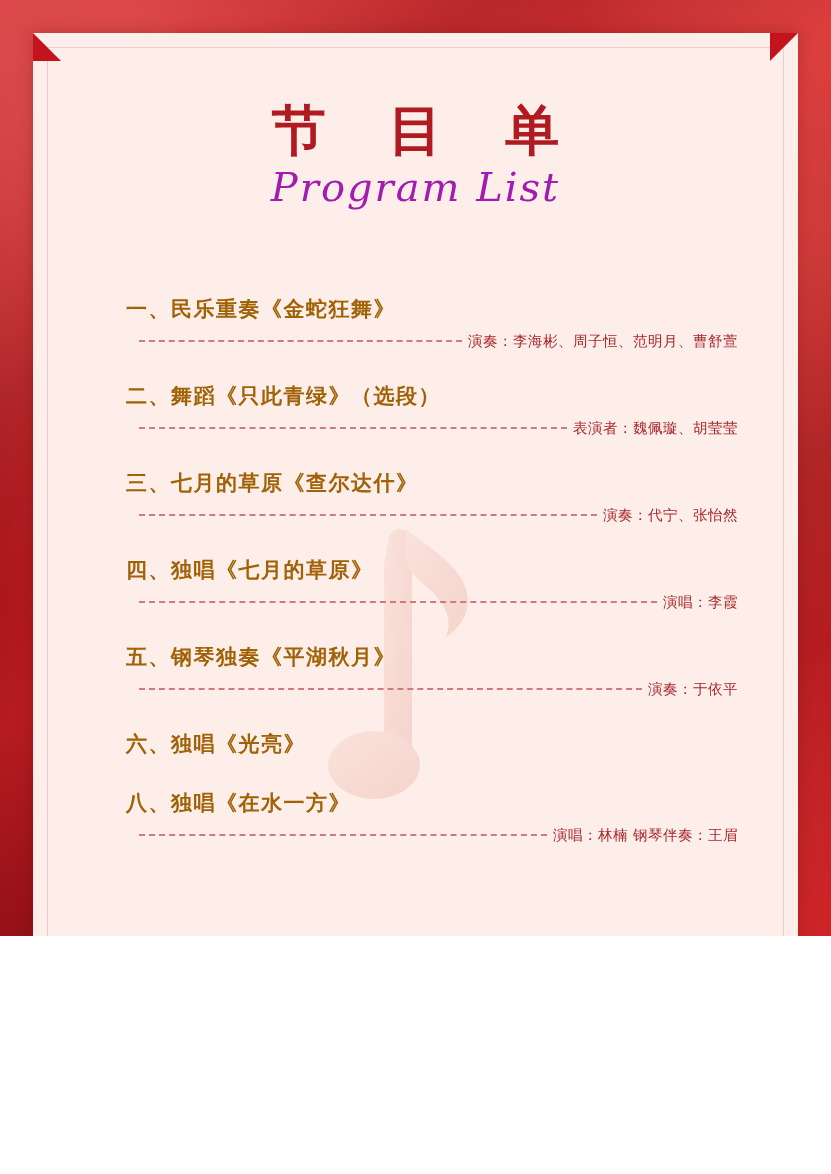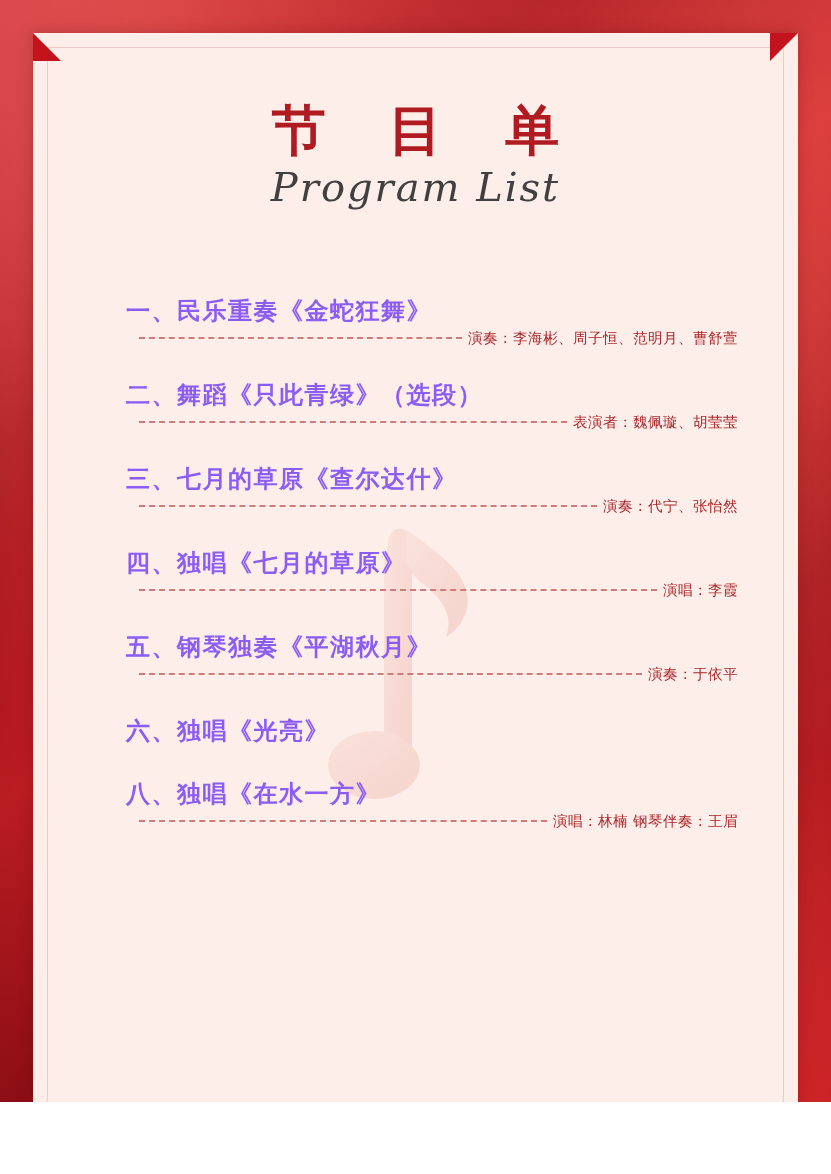--- a/index.html
+++ b/index.html
@@ -9,21 +9,21 @@
   body {
     width: 831px;
     height: 1174px;
     overflow: hidden;
     font-family: "Liberation Serif", serif;
   }
 
   .poster {
     position: relative;
     width: 831px;
-    height: 1102px;
+    height: 936px;
     background:
       radial-gradient(ellipse at 18% 12%, rgba(255,120,110,0.55) 0%, rgba(200,24,32,0) 45%),
       radial-gradient(ellipse at 88% 30%, rgba(255,130,110,0.40) 0%, rgba(190,20,28,0) 40%),
       radial-gradient(ellipse at 75% 88%, rgba(255,120,100,0.35) 0%, rgba(180,15,24,0) 45%),
       linear-gradient(140deg, #c3131c 0%, #a50d15 25%, #cf2026 45%, #990a12 70%, #c4141c 100%);
     overflow: hidden;
   }
 
   
   .silk {
@@ -93,50 +93,50 @@
     color: #b01b22;
     font-size: 54px;
     letter-spacing: 22px;
     text-indent: 22px;
     font-weight: 700;
     font-family: "DejaVu Serif", serif;
     line-height: 1.1;
   }
   .title-en {
     margin-top: 4px;
-    color: #404040;
+    color: #a21caf;
     font-size: 40px;
     font-style: italic;
     font-family: "DejaVu Serif", serif;
     letter-spacing: 2px;
   }
 
   .list {
     position: absolute;
     top: 262px;
     left: 60px;
     right: 60px;
   }
 
   .item {
     margin-bottom: 31px;
   }
   .item-title {
-    color: #8b5cf6;
-    font-size: 24px;
+    color: #a16207;
+    font-size: 21px;
     font-weight: 700;
     font-family: "DejaVu Serif", serif;
     letter-spacing: 1.5px;
     padding-left: 33px;
     white-space: nowrap;
   }
   .item-perf {
     display: flex;
     align-items: center;
-    margin-top: 2px;
+    margin-top: 9px;
     padding-left: 46px;
   }
   .dots {
     flex: 1 1 auto;
     height: 1px;
     border-top: 2px dashed #d07b7b;
     margin-right: 6px;
     min-width: 20px;
   }
   .perf-text {

